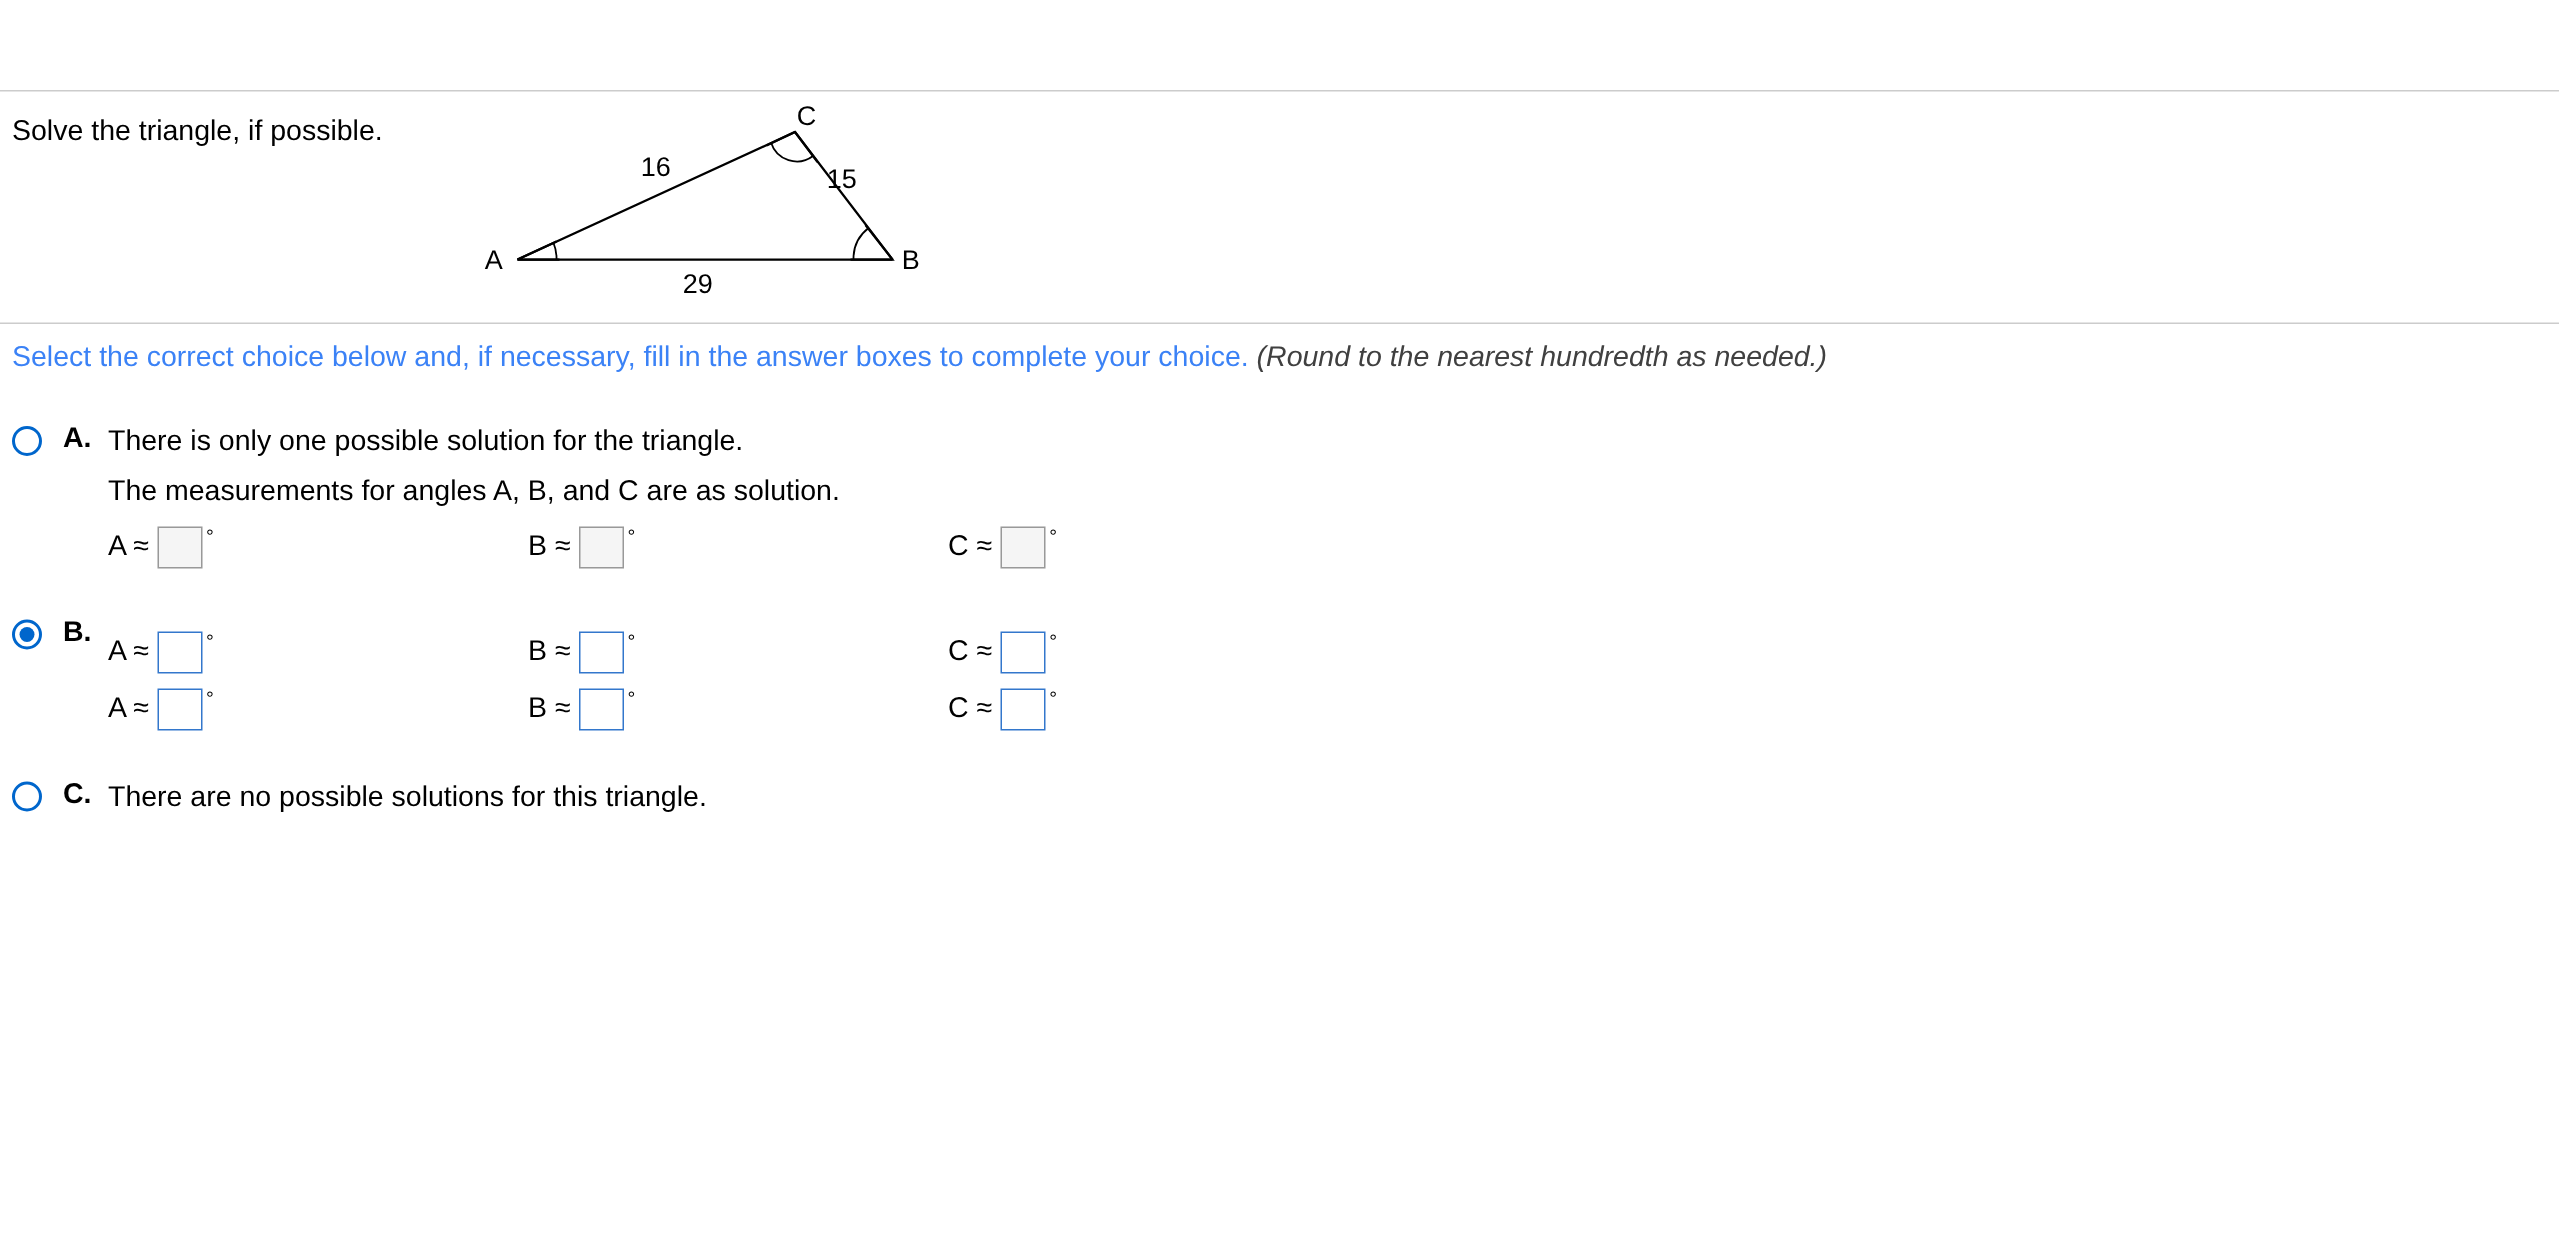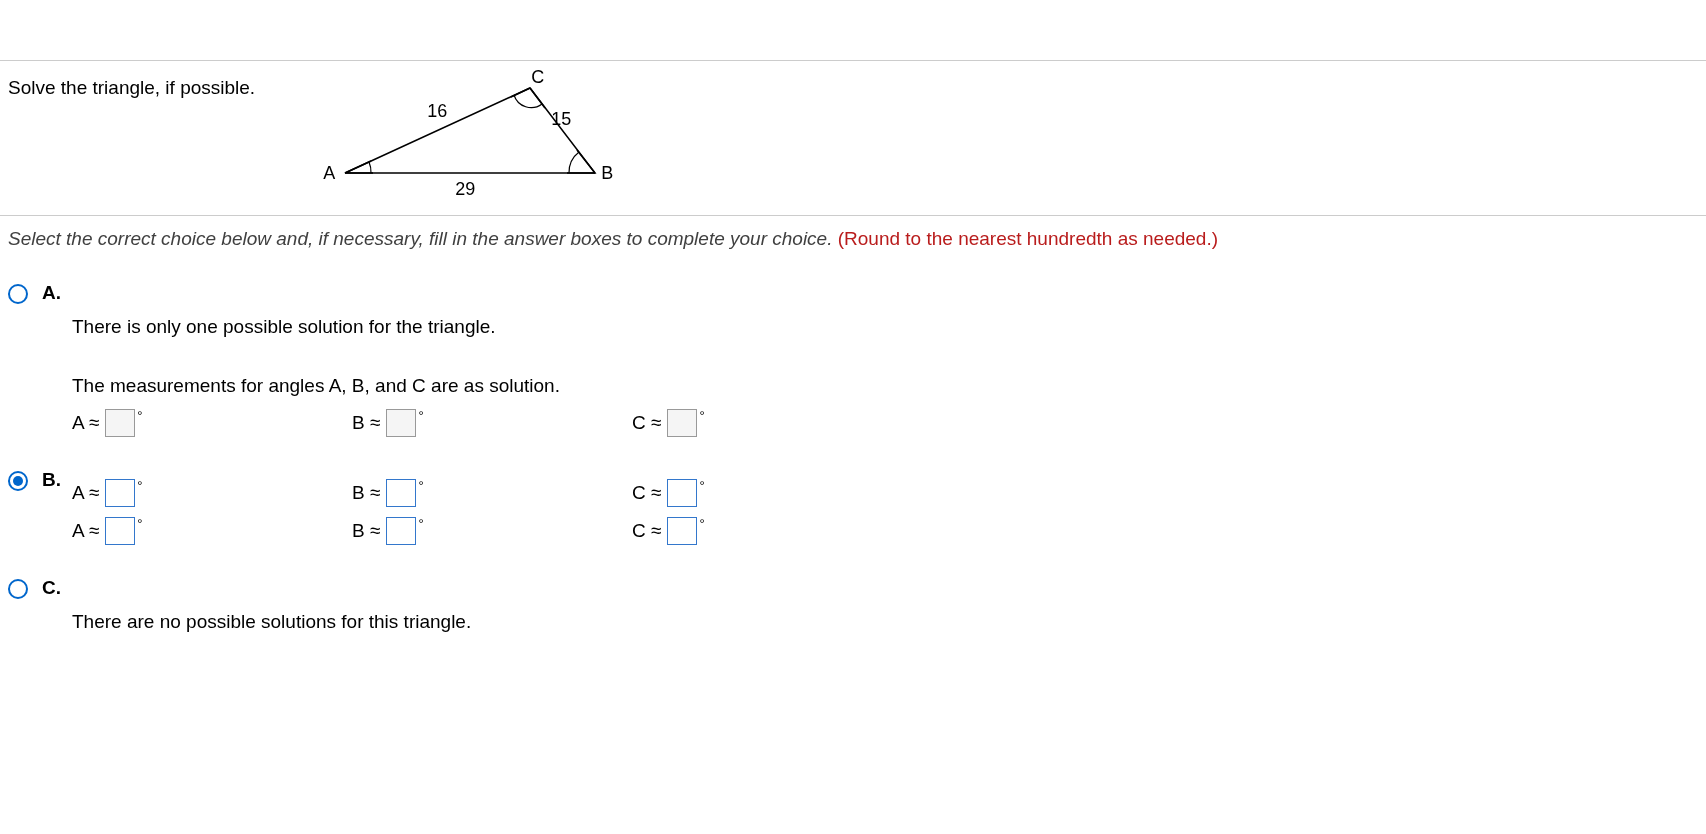--- a/index.html
+++ b/index.html
@@ -22,25 +22,25 @@
       flex: 0 0 auto;
       padding-top: 4px;
     }
     .triangle-container {
       margin-left: 60px;
       position: relative;
       width: 320px;
       height: 130px;
     }
     .instruction-text {
+      color: #3b82f6;
+    }
+    .round-note {
       color: #404040;
       font-style: italic;
-    }
-    .round-note {
-      color: #b91c1c;
     }
     .choices {
       padding: 20px 8px 30px 8px;
     }
     .choice {
       display: flex;
       align-items: flex-start;
       margin-bottom: 22px;
     }
     .radio-wrapper {
@@ -71,21 +71,20 @@
       font-weight: bold;
       width: 30px;
       flex-shrink: 0;
     }
     .choice-content {
       flex: 1;
     }
     .choice-content p {
       margin-bottom: 6px;
       line-height: 1.4;
-      margin-top: 32px;
     }
     .answer-row {
       display: flex;
       align-items: center;
       margin-top: 10px;
       margin-bottom: 10px;
     }
     .answer-group {
       display: inline-flex;
       align-items: center;

